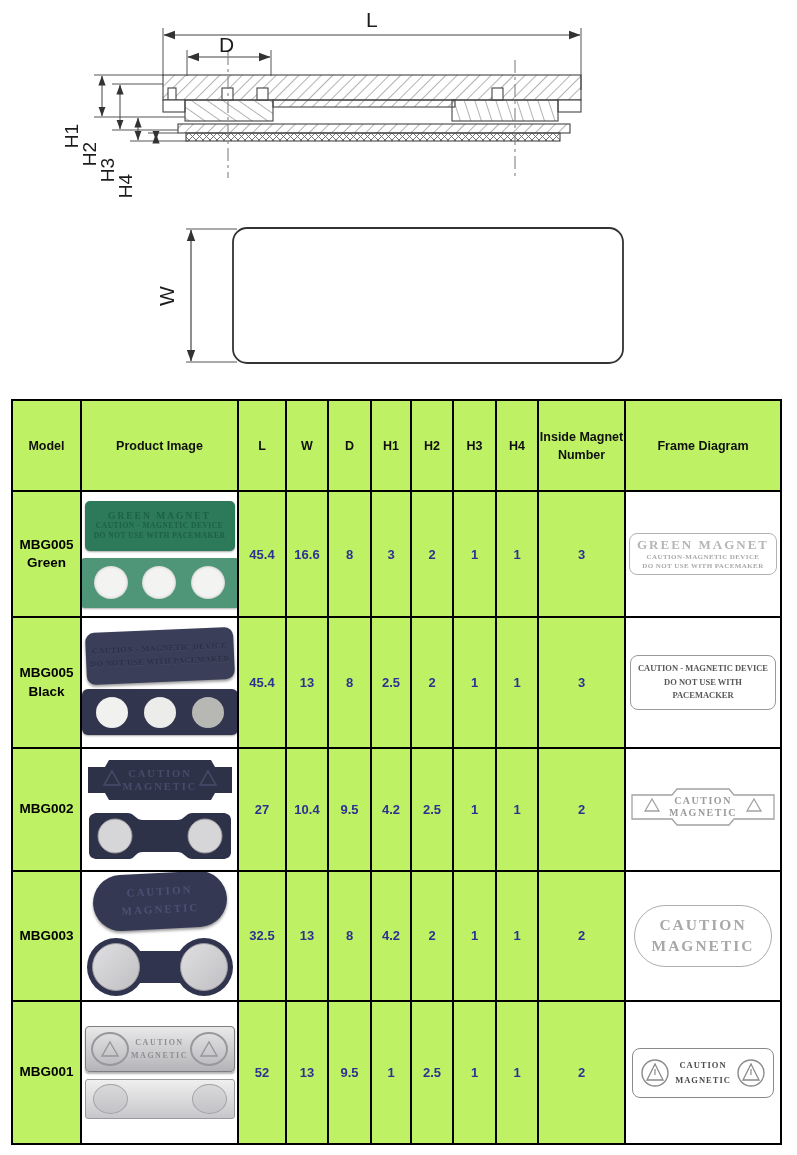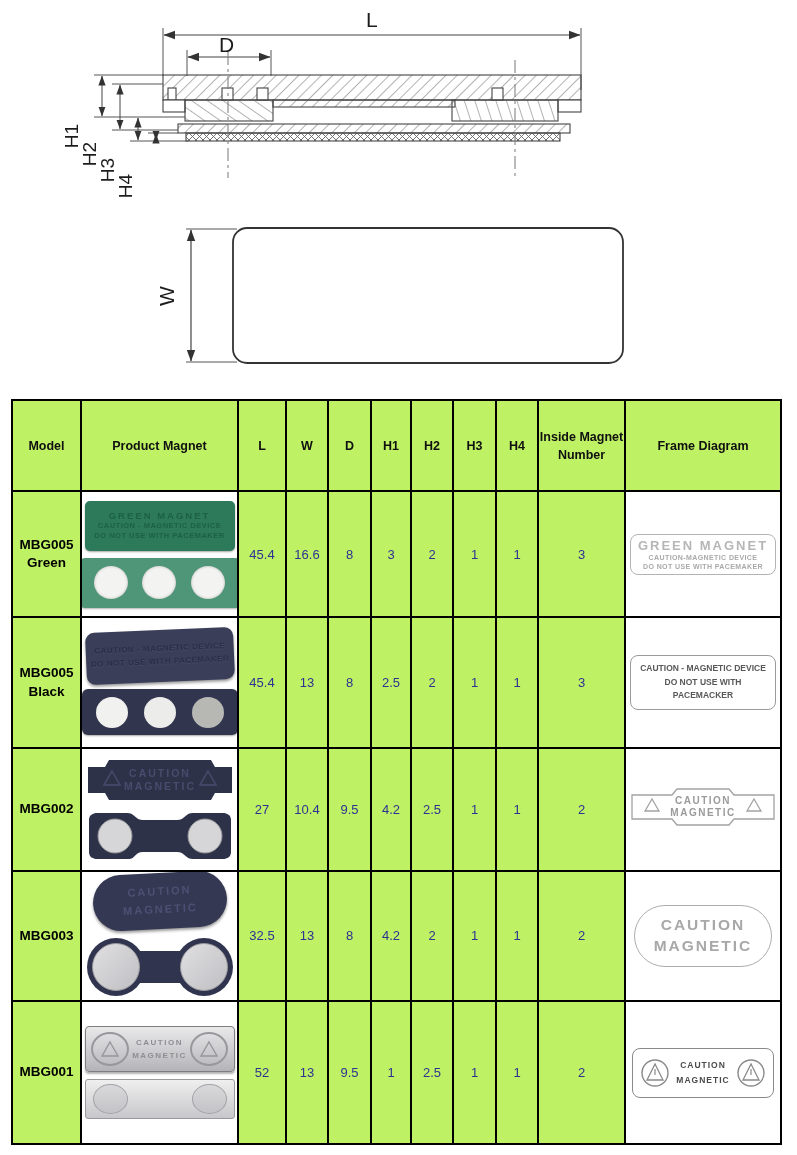--- a/index.html
+++ b/index.html
@@ -12,22 +12,22 @@
   .dimtext{font-family:"Liberation Sans",sans-serif;font-size:21px;fill:#1c1c1c;}
   .dimtext-h{font-family:"Liberation Sans",sans-serif;font-size:19px;fill:#1c1c1c;}
   
   table.spec{
     position:absolute;left:11px;top:399px;width:769px;height:746px;
     border-collapse:collapse;table-layout:fixed;background:#bef264;
   }
   table.spec td,table.spec th{border:2px solid #000;padding:0;overflow:hidden;vertical-align:middle;text-align:center;}
   th.hdr{font-size:12.5px;font-weight:bold;color:#101010;line-height:1.45;padding:2px;}
   td.model{font-size:13.5px;font-weight:bold;color:#000;white-space:pre-line;line-height:1.35;}
-  td.val{font-size:13px;font-weight:normal;color:#2e3192;border-radius:11px;}
-  td.pcell,td.fcell{background:#fff;}
+  td.val{font-size:13px;font-weight:bold;color:#2e3192;border-radius:11px;}
+  td.pcell,td.fcell{background:#fff;font-family:Liberation Serif, serif;}
   .stack{display:flex;flex-direction:column;align-items:center;justify-content:center;gap:7px;}
   
   .gb-top{width:150px;height:50px;background:#2c7a5a;border-radius:5px;display:flex;flex-direction:column;justify-content:center;text-align:center;box-shadow:0 1px 2px rgba(0,0,0,.35);}
   .gb-top .l1{font-size:9.5px;font-weight:bold;color:#1d6144;letter-spacing:2px;}
   .gb-top .l2{font-size:7.5px;font-weight:bold;color:#1d6144;letter-spacing:.5px;line-height:1.35;}
   .gb-bot{width:158px;height:50px;background:#4f9679;border-radius:4px;display:flex;align-items:center;justify-content:space-around;padding:0 6px;box-sizing:border-box;box-shadow:0 1px 2px rgba(0,0,0,.3);}
   .mgc{width:34px;height:33px;border-radius:50%;background:#f3f3f1;box-shadow:inset 0 0 3px rgba(0,0,0,.25);}
   
   .bb-top{width:148px;height:52px;background:#3a3e58;border-radius:9px;transform:rotate(-2.5deg);display:flex;flex-direction:column;justify-content:center;text-align:center;box-shadow:0 2px 3px rgba(0,0,0,.4);}
   .bb-top .l2{font-size:8px;font-weight:bold;color:#2a2e47;letter-spacing:.5px;line-height:1.6;text-shadow:0 1px 0 rgba(255,255,255,.07);}
@@ -157,21 +157,21 @@
       <col style="width:42px">
       <col style="width:43px">
     <col style="width:42px">
       <col style="width:87px">
       <col style="width:156px">
   </colgroup>
 
   <tbody>
       <tr style="height:91px">
     <th class="hdr">Model</th>
-    <th class="hdr">Product Magnet</th>
+    <th class="hdr">Product Image</th>
     <th class="hdr">L</th>
     <th class="hdr">W</th>
     <th class="hdr">D</th>
     <th class="hdr">H1</th>
     <th class="hdr">H2</th>
     <th class="hdr">H3</th>
     <th class="hdr">H4</th>
     <th class="hdr">Inside Magnet Number</th>
     <th class="hdr">Frame Diagram</th>
   </tr>

